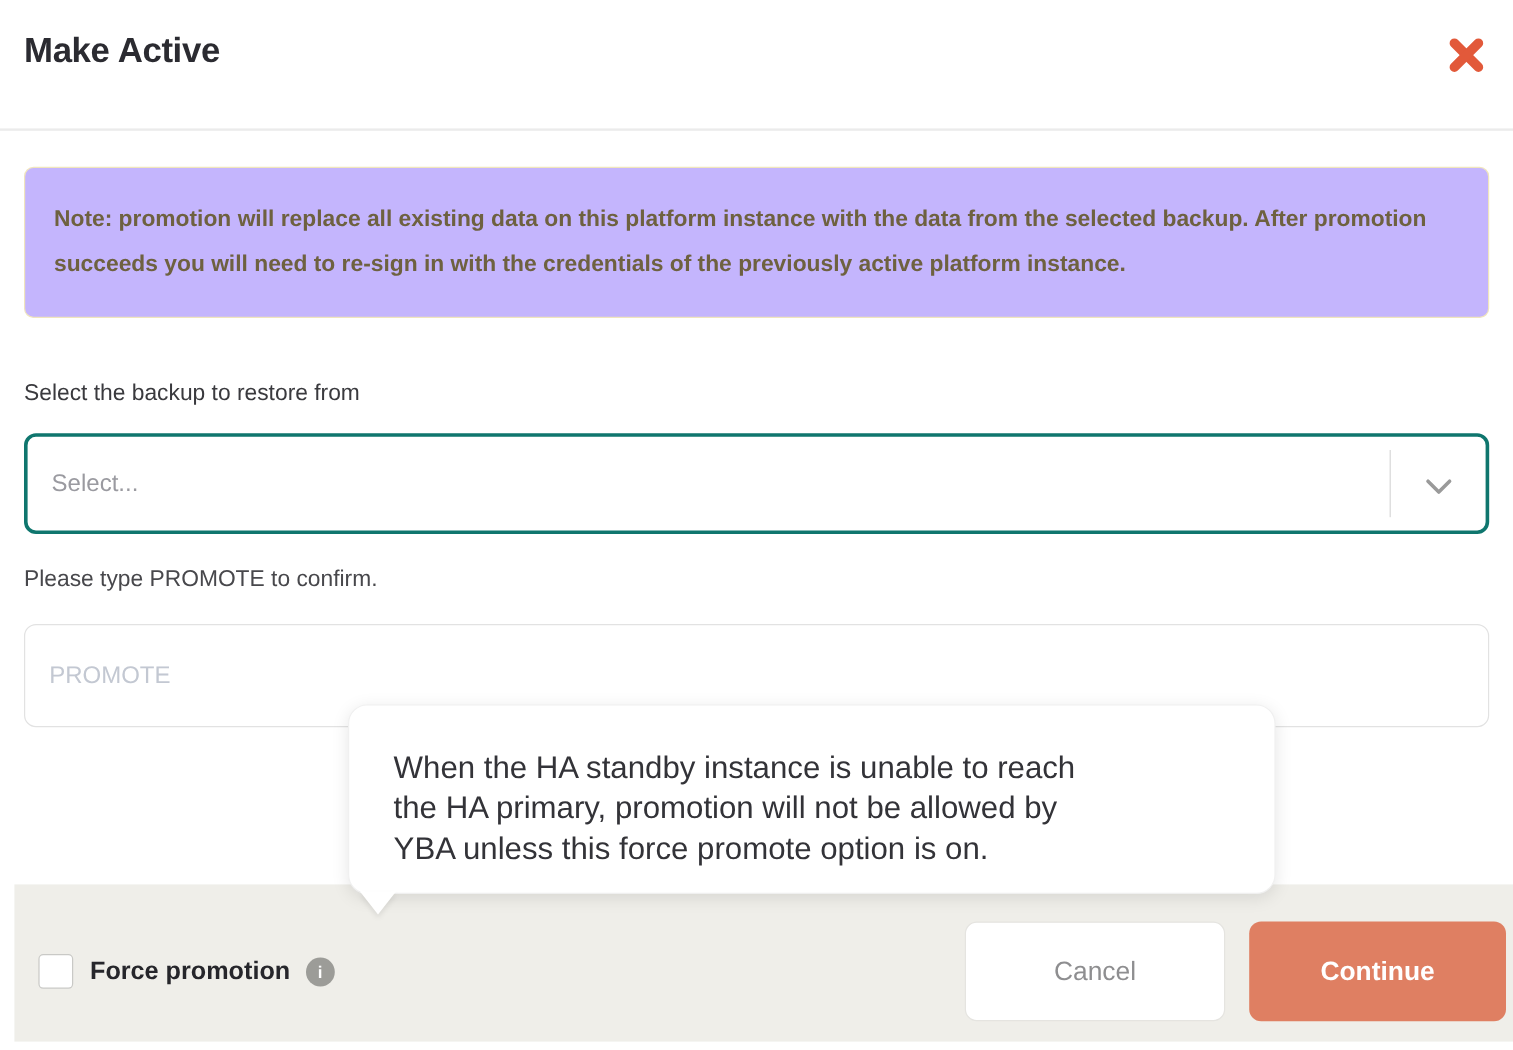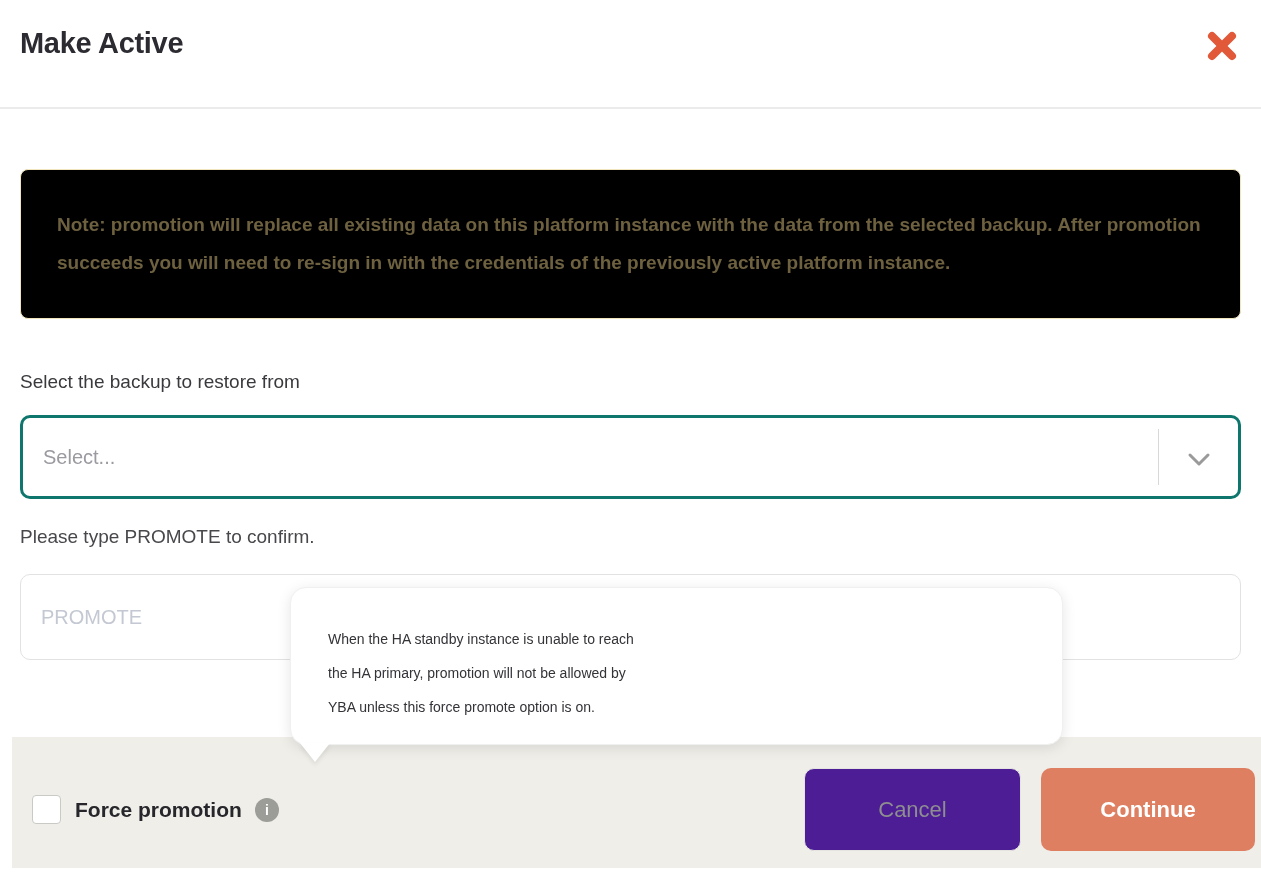--- a/index.html
+++ b/index.html
@@ -36,25 +36,25 @@
     cursor: pointer;
     padding: 0;
     margin-top: 2px;
     line-height: 0;
   }
 
   
   .modal-body { padding: 0 20px; position: relative; }
 
   .note-box {
-    margin-top: 60px;
-    background: #000000;
+    margin-top: 30px;
+    background: #c4b5fd;
     border: 1px solid #f0e5bd;
     border-radius: 8px;
-    padding: 36px;
+    padding: 24px;
     font-size: 19px;
     font-weight: 700;
     line-height: 38px;
     color: #6e6140;
   }
 
   .field-label {
     margin-top: 52px;
     font-size: 19px;
     font-weight: 400;
@@ -120,21 +120,21 @@
     width: 773px;
     height: 158px;
     background: #ffffff;
     border: 1px solid #f0f0f0;
     border-radius: 16px;
     box-shadow: 0 3px 14px rgba(0,0,0,0.10);
     padding: 34px 30px 0 37px;
     z-index: 5;
   }
   .tooltip-line {
-    font-size: 14px;
+    font-size: 26px;
     line-height: 34px;
     color: #333338;
   }
   .tooltip-arrow {
     position: absolute;
     left: 300px;
     top: 743px;
     width: 0;
     height: 0;
     border-left: 15px solid transparent;
@@ -192,21 +192,21 @@
   .footer-spacer { flex: 1; }
   .btn {
     height: 83px;
     border-radius: 10px;
     font-size: 22px;
     font-family: "Liberation Sans", sans-serif;
     cursor: pointer;
   }
   .btn-cancel {
     width: 217px;
-    background: #4c1d95;
+    background: #ffffff;
     border: 1px solid #e5e4e0;
     color: #8e8e90;
     font-weight: 400;
   }
   .btn-continue {
     width: 214px;
     margin-left: 20px;
     background: #df7f62;
     border: none;
     color: #ffffff;

